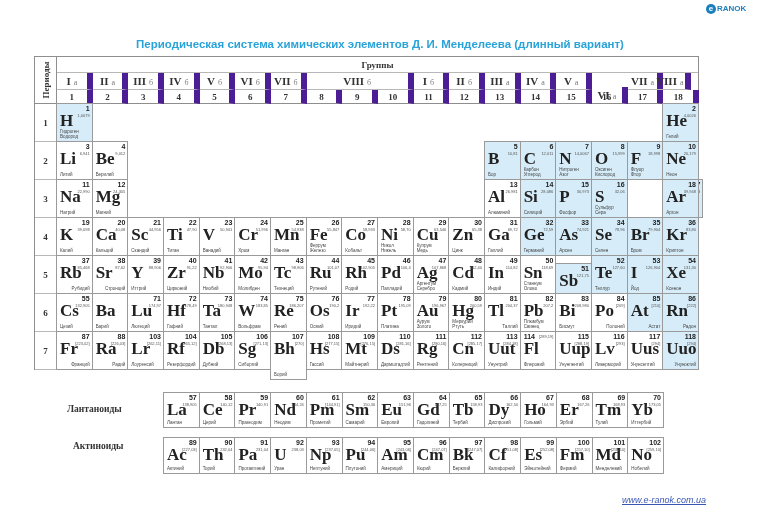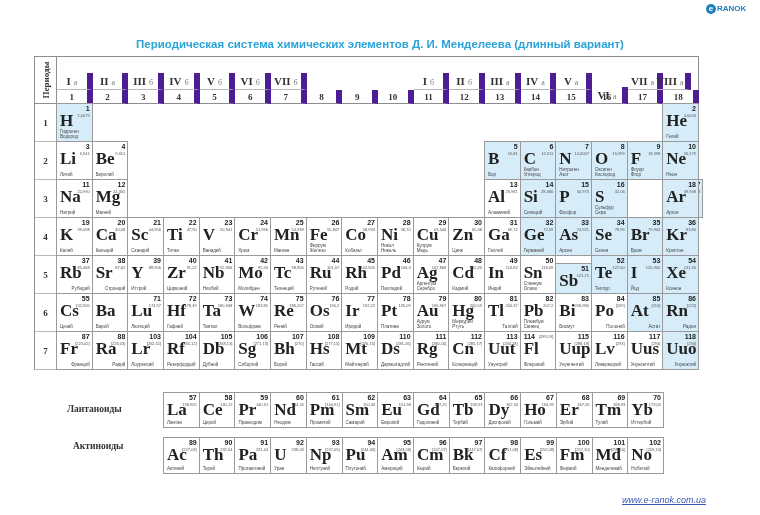--- a/index.html
+++ b/index.html
@@ -32,27 +32,29 @@
 <div class="logo">
   <span class="e">e</span><span>RANOK</span>
 </div>
 
 <div class="title">Периодическая система химических элементов Д. И. Менделеева (длинный вариант)</div>
 
 <div class="tbl" id="main-table">
   <div class="periods-hdr">
     <span>Периоды</span>
   </div>
+  <div class="groups-lbl">Группы</div>
 <div class="hcell roman" style="left: 22px; width: 35.6667px;"><span>I</span><small>а</small></div>
     <div class="hcell roman" style="left: 57.6667px; width: 35.6667px;"><span>II</span><small>а</small></div>
     <div class="hcell roman" style="left: 93.3333px; width: 35.6667px;"><span>III</span><small>б</small></div>
     <div class="hcell roman" style="left: 129px; width: 35.6667px;"><span>IV</span><small>б</small></div>
     <div class="hcell roman" style="left: 164.667px; width: 35.6667px;"><span>V</span><small>б</small></div>
     <div class="hcell roman" style="left: 200.333px; width: 35.6667px;"><span>VI</span><small>б</small></div>
     <div class="hcell roman" style="left: 236px; width: 35.6667px;"><span>VII</span><small>б</small></div>
+    <div class="hcell roman" style="left: 271.667px; width: 107px;"><span>VIII</span><small>б</small></div>
     <div class="hcell roman" style="left: 378.667px; width: 35.6667px;"><span>I</span><small>б</small></div>
     <div class="hcell roman" style="left: 414.333px; width: 35.6667px;"><span>II</span><small>б</small></div>
     <div class="hcell roman" style="left: 450px; width: 35.6667px;"><span>III</span><small>а</small></div>
     <div class="hcell roman" style="left: 485.667px; width: 35.6667px;"><span>IV</span><small>а</small></div>
     <div class="hcell roman" style="left: 521.333px; width: 35.6667px;"><span>V</span><small>а</small></div>
     <div class="hcell roman" style="left: 557px; width: 35.6667px; margin-top: 14px;"><span>VI</span><small>а</small></div>
     <div class="hcell roman" style="left: 592.667px; width: 35.6667px;"><span>VII</span><small>а</small></div>
     <div class="hcell roman" style="left: 620px; width: 35.6667px; font-family: Liberation Serif, serif;"><span>VIII</span><small>а</small></div>
     <div class="hcell gnum" style="left: 22px; width: 35.6667px;">1</div>
     <div class="hcell gnum" style="left: 57.6667px; width: 35.6667px;">2</div>
@@ -554,21 +556,21 @@
       <div class="z">105</div>
       <div class="m">[268,13]</div>
       <div class="nm">Дубний</div>
     </div>
     <div class="el" style="left: 199.333px; top: 274px; width: 36.6667px; height: 39px;">
       <div class="sym">Sg</div>
       <div class="z">106</div>
       <div class="m">[271,13]</div>
       <div class="nm">Сиборгий</div>
     </div>
-    <div class="el" style="left: 235px; top: 274px; width: 36.6667px; height: 39px;">
+    <div class="el" style="left: 235px; top: 274px; width: 36.6667px; height: 49px;">
       <div class="sym">Bh</div>
       <div class="z">107</div>
       <div class="m">[270]</div>
       <div class="nm">Борий</div>
     </div>
     <div class="el" style="left: 270.667px; top: 274px; width: 36.6667px; height: 39px;">
       <div class="sym">Hs</div>
       <div class="z">108</div>
       <div class="m">[277,15]</div>
       <div class="nm">Гассий</div>

